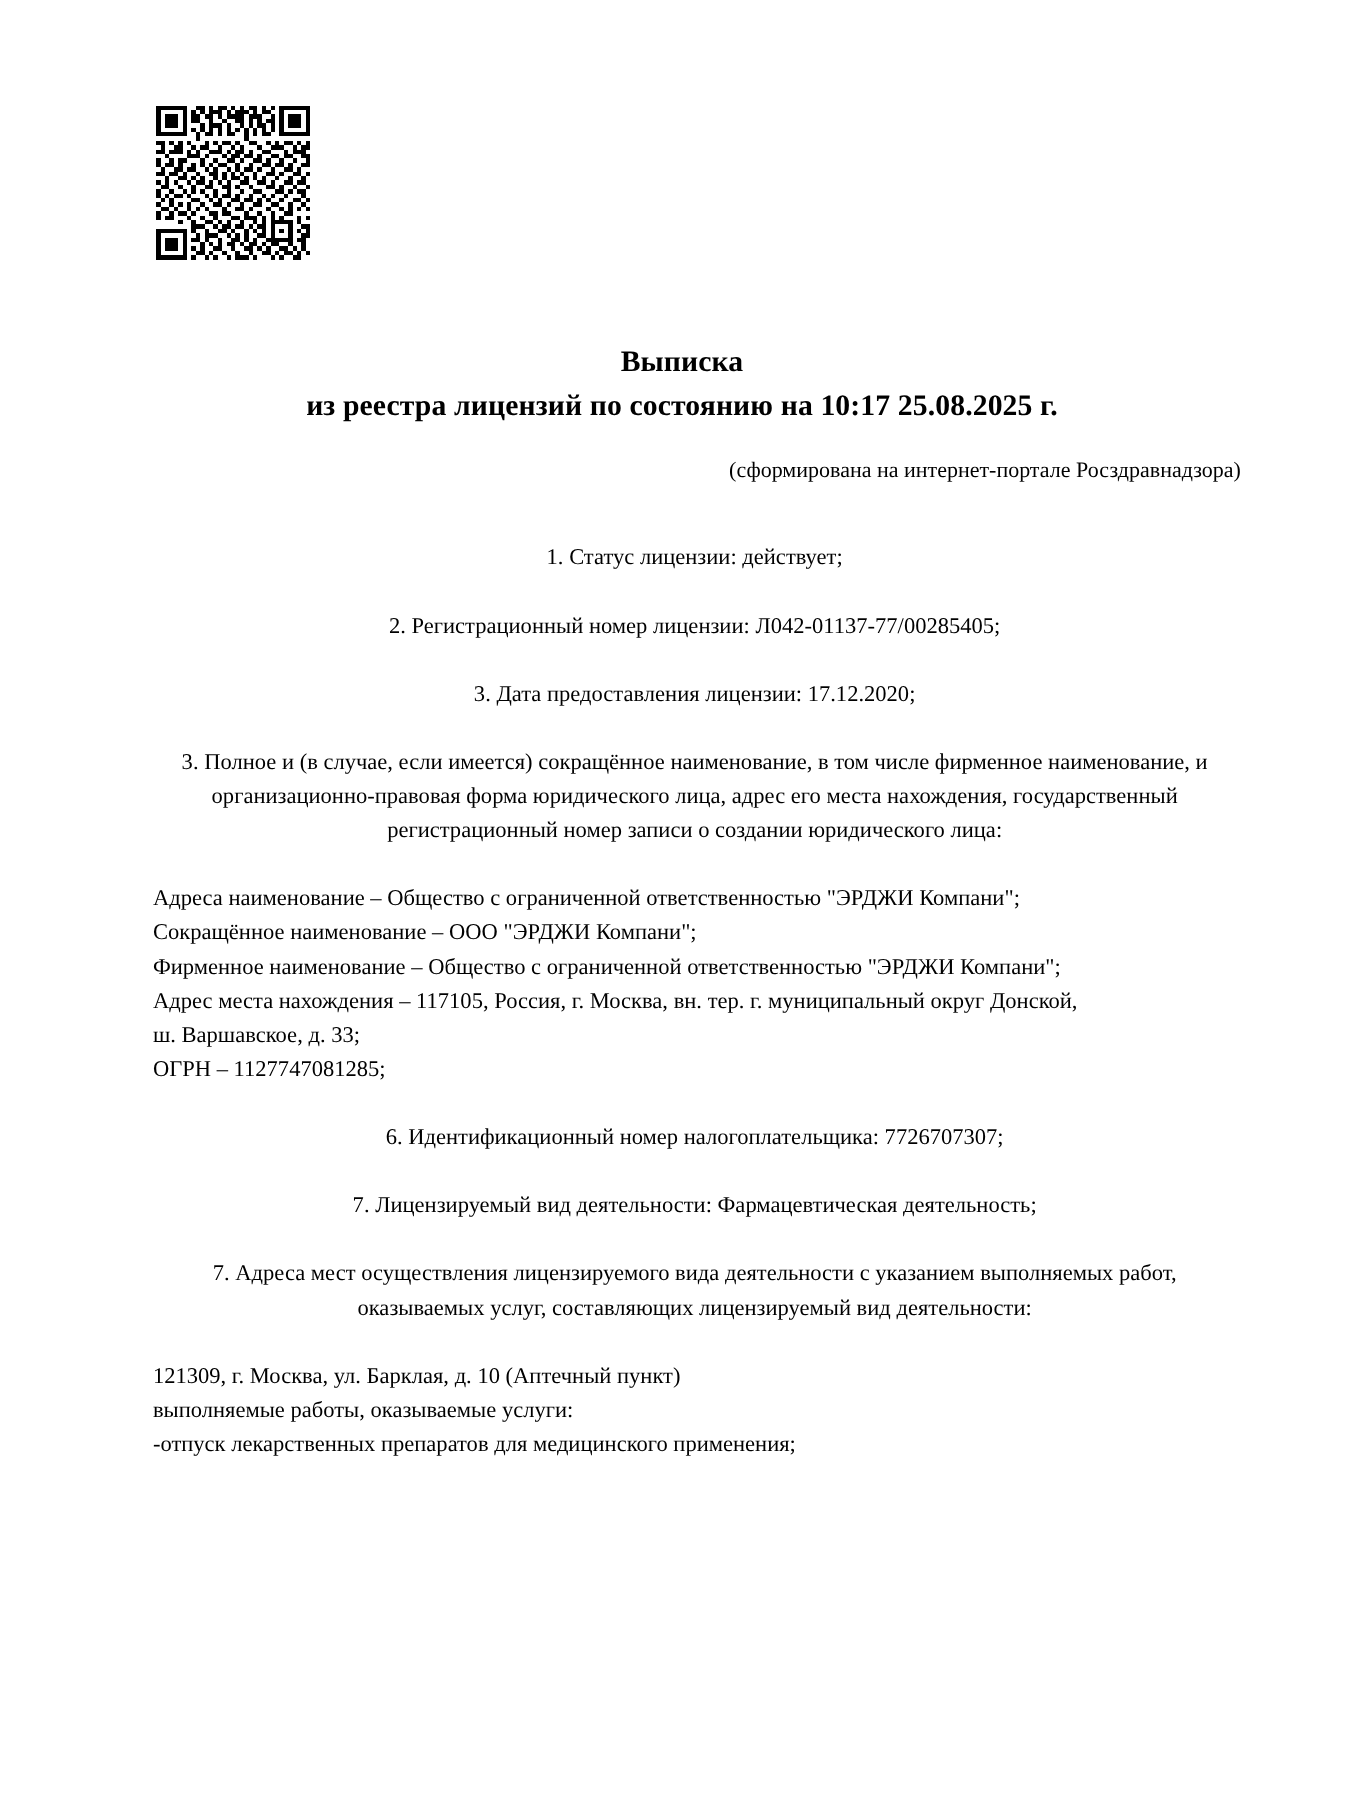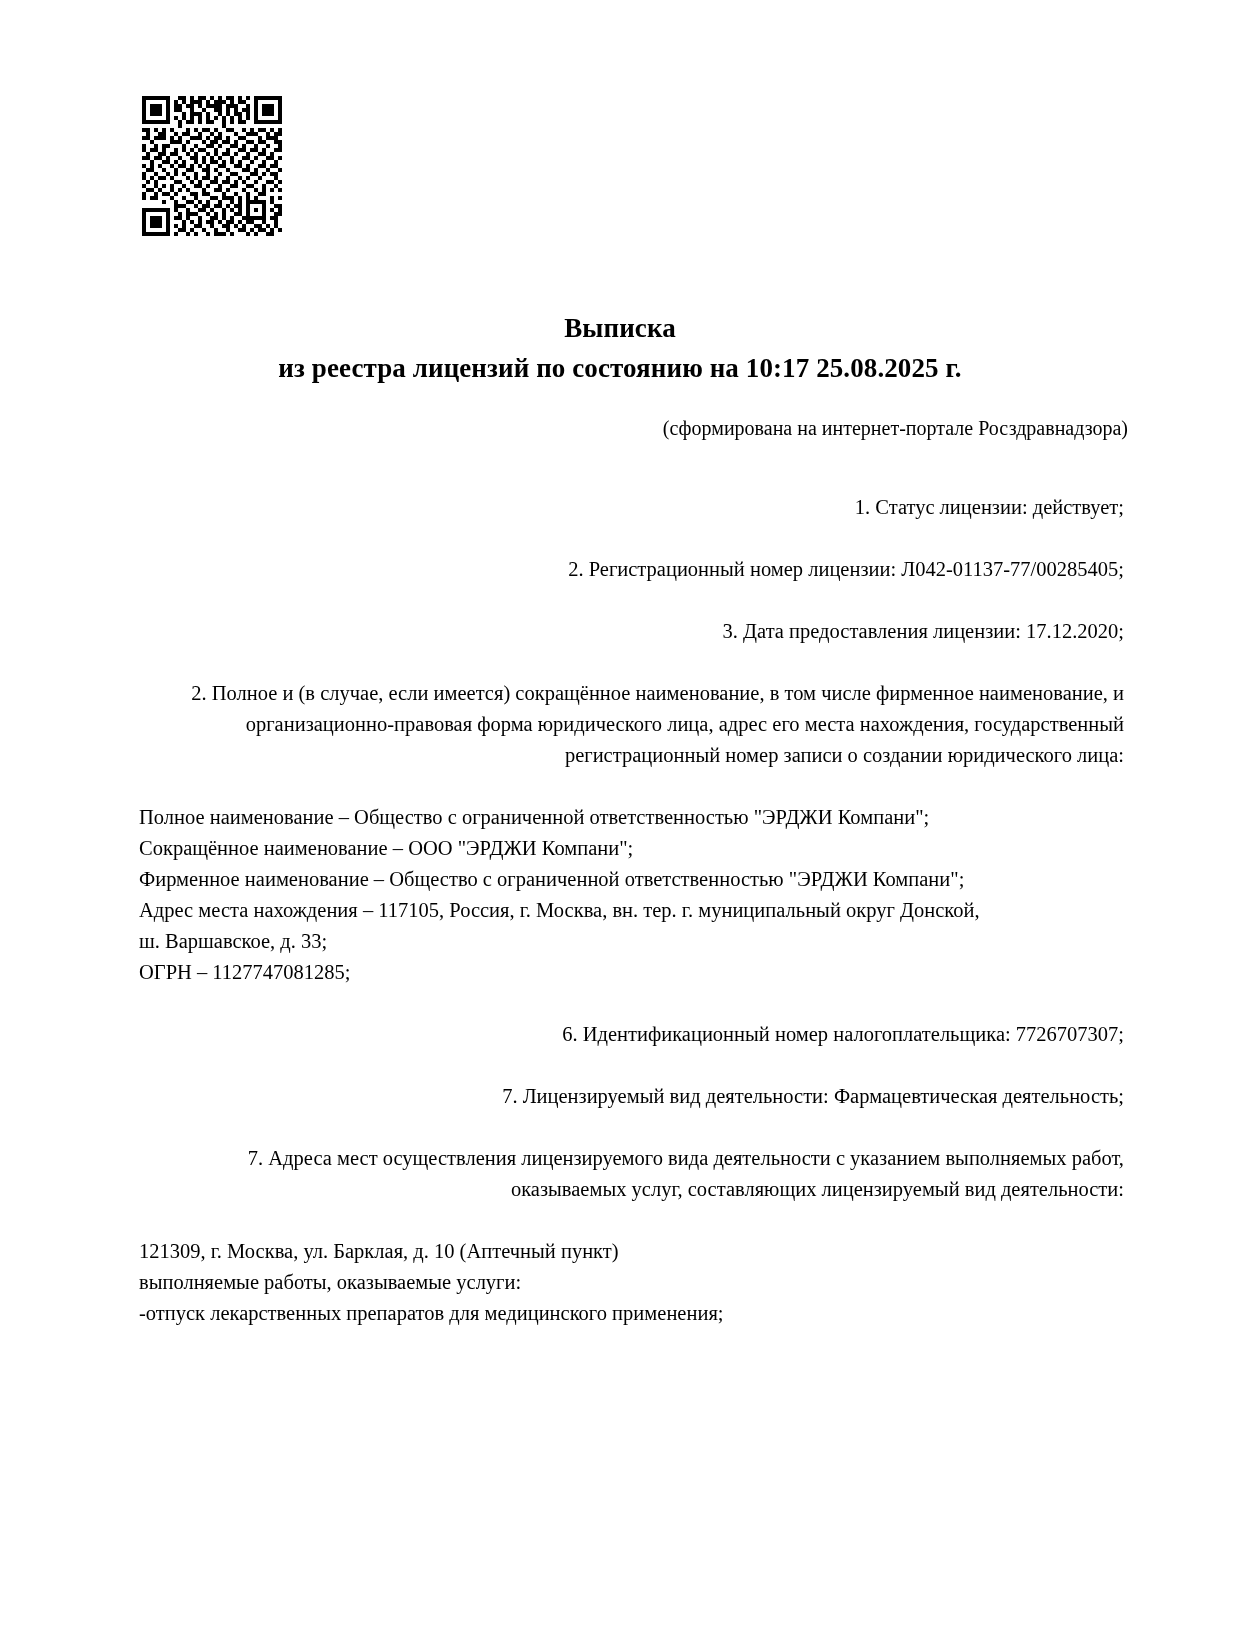--- a/index.html
+++ b/index.html
@@ -67,21 +67,21 @@
   .body-area {
     position: absolute;
     left: 139px;
     top: 492px;
     width: 985px;
   }
   .para {
     font-size: 20.5px;
     line-height: 31px;
     margin: 0 0 31px 0;
-    text-align: right;
+    text-align: center;
   }
   .block {
     margin: 0 0 31px 0;
   }
   .block .line {
     font-size: 20.5px;
     line-height: 31px;
     margin: 0;
     white-space: nowrap;
   }
@@ -471,24 +471,24 @@
     <div class="doc-title-line">из реестра лицензий по состоянию на 10:17 25.08.2025 г.</div>
   </div>
 
   <div class="subtitle">(сформирована на интернет-портале Росздравнадзора)</div>
 
   <div class="body-area">
 
     <p class="para">1. Статус лицензии: действует;</p>
     <p class="para">2. Регистрационный номер лицензии: Л042-01137-77/00285405;</p>
     <p class="para">3. Дата предоставления лицензии: 17.12.2020;</p>
-    <p class="para">2. Полное и (в случае, если имеется) сокращённое наименование, в том числе фирменное наименование, и организационно-правовая форма юридического лица, адрес его места нахождения, государственный регистрационный номер записи о создании юридического лица:</p>
+    <p class="para">3. Полное и (в случае, если имеется) сокращённое наименование, в том числе фирменное наименование, и организационно-правовая форма юридического лица, адрес его места нахождения, государственный регистрационный номер записи о создании юридического лица:</p>
 
     <div class="block">
-      <p class="line">Полное наименование – Общество с ограниченной ответственностью "ЭРДЖИ Компани";</p>
+      <p class="line">Адреса наименование – Общество с ограниченной ответственностью "ЭРДЖИ Компани";</p>
       <p class="line">Сокращённое наименование – ООО "ЭРДЖИ Компани";</p>
       <p class="line">Фирменное наименование – Общество с ограниченной ответственностью "ЭРДЖИ Компани";</p>
       <p class="line">Адрес места нахождения – 117105, Россия, г. Москва, вн. тер. г. муниципальный округ Донской,</p>
       <p class="line">ш. Варшавское, д. 33;</p>
       <p class="line">ОГРН – 1127747081285;</p>
     </div>
 
     <p class="para">6. Идентификационный номер налогоплательщика: 7726707307;</p>
     <p class="para">7. Лицензируемый вид деятельности: Фармацевтическая деятельность;</p>
     <p class="para">7. Адреса мест осуществления лицензируемого вида деятельности с указанием выполняемых работ, оказываемых услуг, составляющих лицензируемый вид деятельности:</p>

